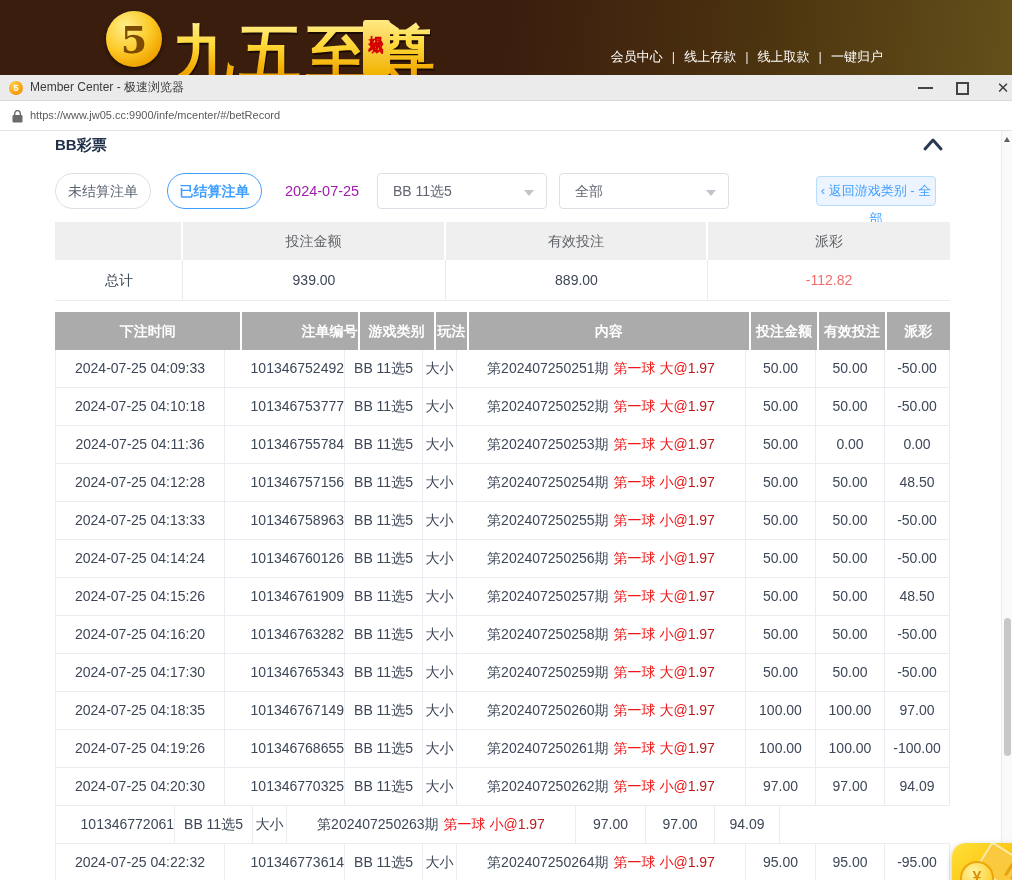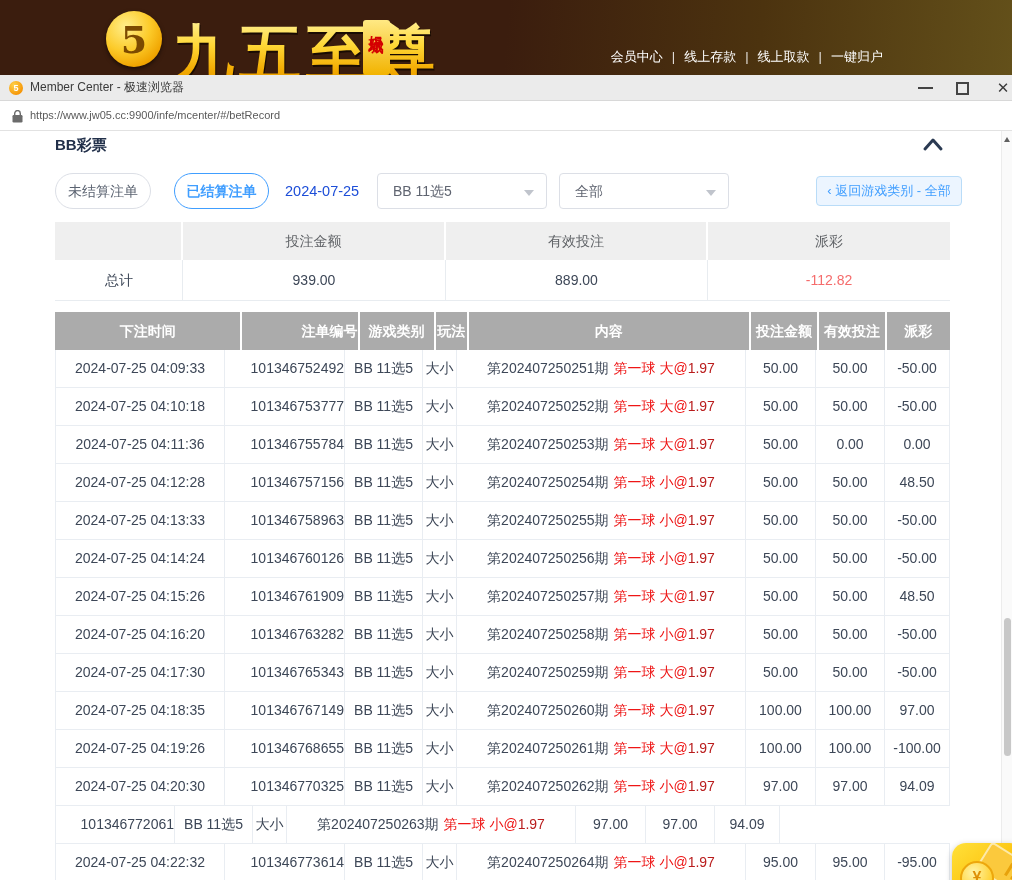--- a/index.html
+++ b/index.html
@@ -50,30 +50,30 @@
   
   .content { position:absolute; left:0; top:131px; width:1012px; height:749px; background:#fff; }
 
   .section-title { position:absolute; left:55px; top:5px; font-size:15px; font-weight:bold; color:#22304a; }
   .collapse-ico { position:absolute; left:922px; top:5px; width:22px; height:16px; cursor:pointer; }
 
   .filter-row { position:absolute; left:0; top:42px; width:1012px; height:36px; }
   .pill { position:absolute; height:36px; border-radius:18px; background:#fff; border:1px solid #dcdfe6;
     font-size:14px; color:#5a6270; text-align:center; line-height:34px; cursor:pointer; }
   .pill-unsettled { left:55px; width:96px; }
-  .pill-settled { left:174px; width:95px; border:1px solid #409eff; color:#409eff; font-weight:bold; }
+  .pill-settled { left:167px; width:95px; border:1px solid #409eff; color:#409eff; font-weight:bold; }
   .date-field { position:absolute; left:285px; top:0; height:36px; line-height:36px;
-    font-size:14.5px; color:#1d4ed8; cursor:pointer; }
+    font-size:14.5px; color:#a21caf; cursor:pointer; }
   .select-box { position:absolute; top:0; width:170px; height:36px; border:1px solid #dcdfe6; border-radius:4px;
     background:#fff; font-size:14px; color:#5f6470; line-height:34px; padding-left:15px; cursor:pointer; }
   .select-game { left:377px; }
   .select-scope { left:559px; }
   .caret { position:absolute; right:12px; top:16px; width:0; height:0;
     border-left:5px solid transparent; border-right:5px solid transparent; border-top:6px solid #c0c4cc; }
-  .btn-back { position:absolute; left:816px; top:3px; width:146px; height:30px; border-radius:4px;
+  .btn-back { position:absolute; left:816px; top:3px; width:120px; height:30px; border-radius:4px;
     background:#ecf5ff; border:1px solid #b9dcf8; color:#409eff; font-size:13px; text-align:center;
     line-height:28px; cursor:pointer; }
 
   
   .sum-table { position:absolute; left:55px; top:91px; width:895px; }
   .sum-head { display:flex; height:38px; background:#efefef; }
   .sum-head .sc { border-right:2px solid #fff; font-size:14px; color:#5f6266; text-align:center; line-height:38px; }
   .sum-head .sc:last-child { border-right:none; }
   .sum-row { display:flex; height:41px; border-bottom:1px solid #e8ecf0; }
   .sum-row .sc { border-right:1px solid #e8ecf0; font-size:14px; color:#3d4757; text-align:center; line-height:40px; }

